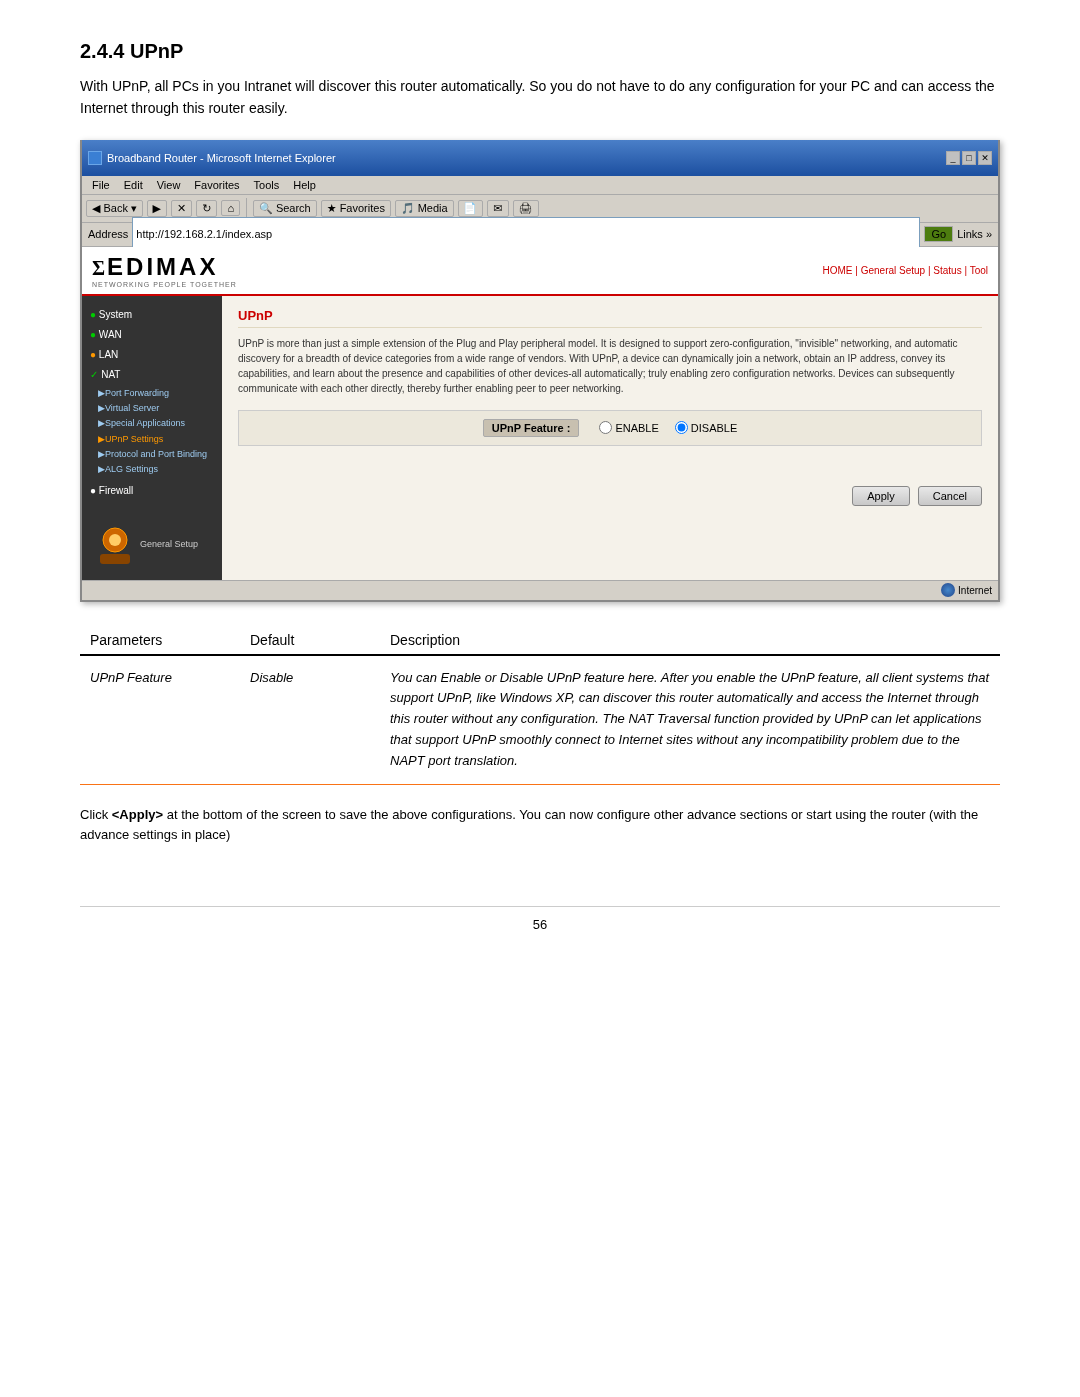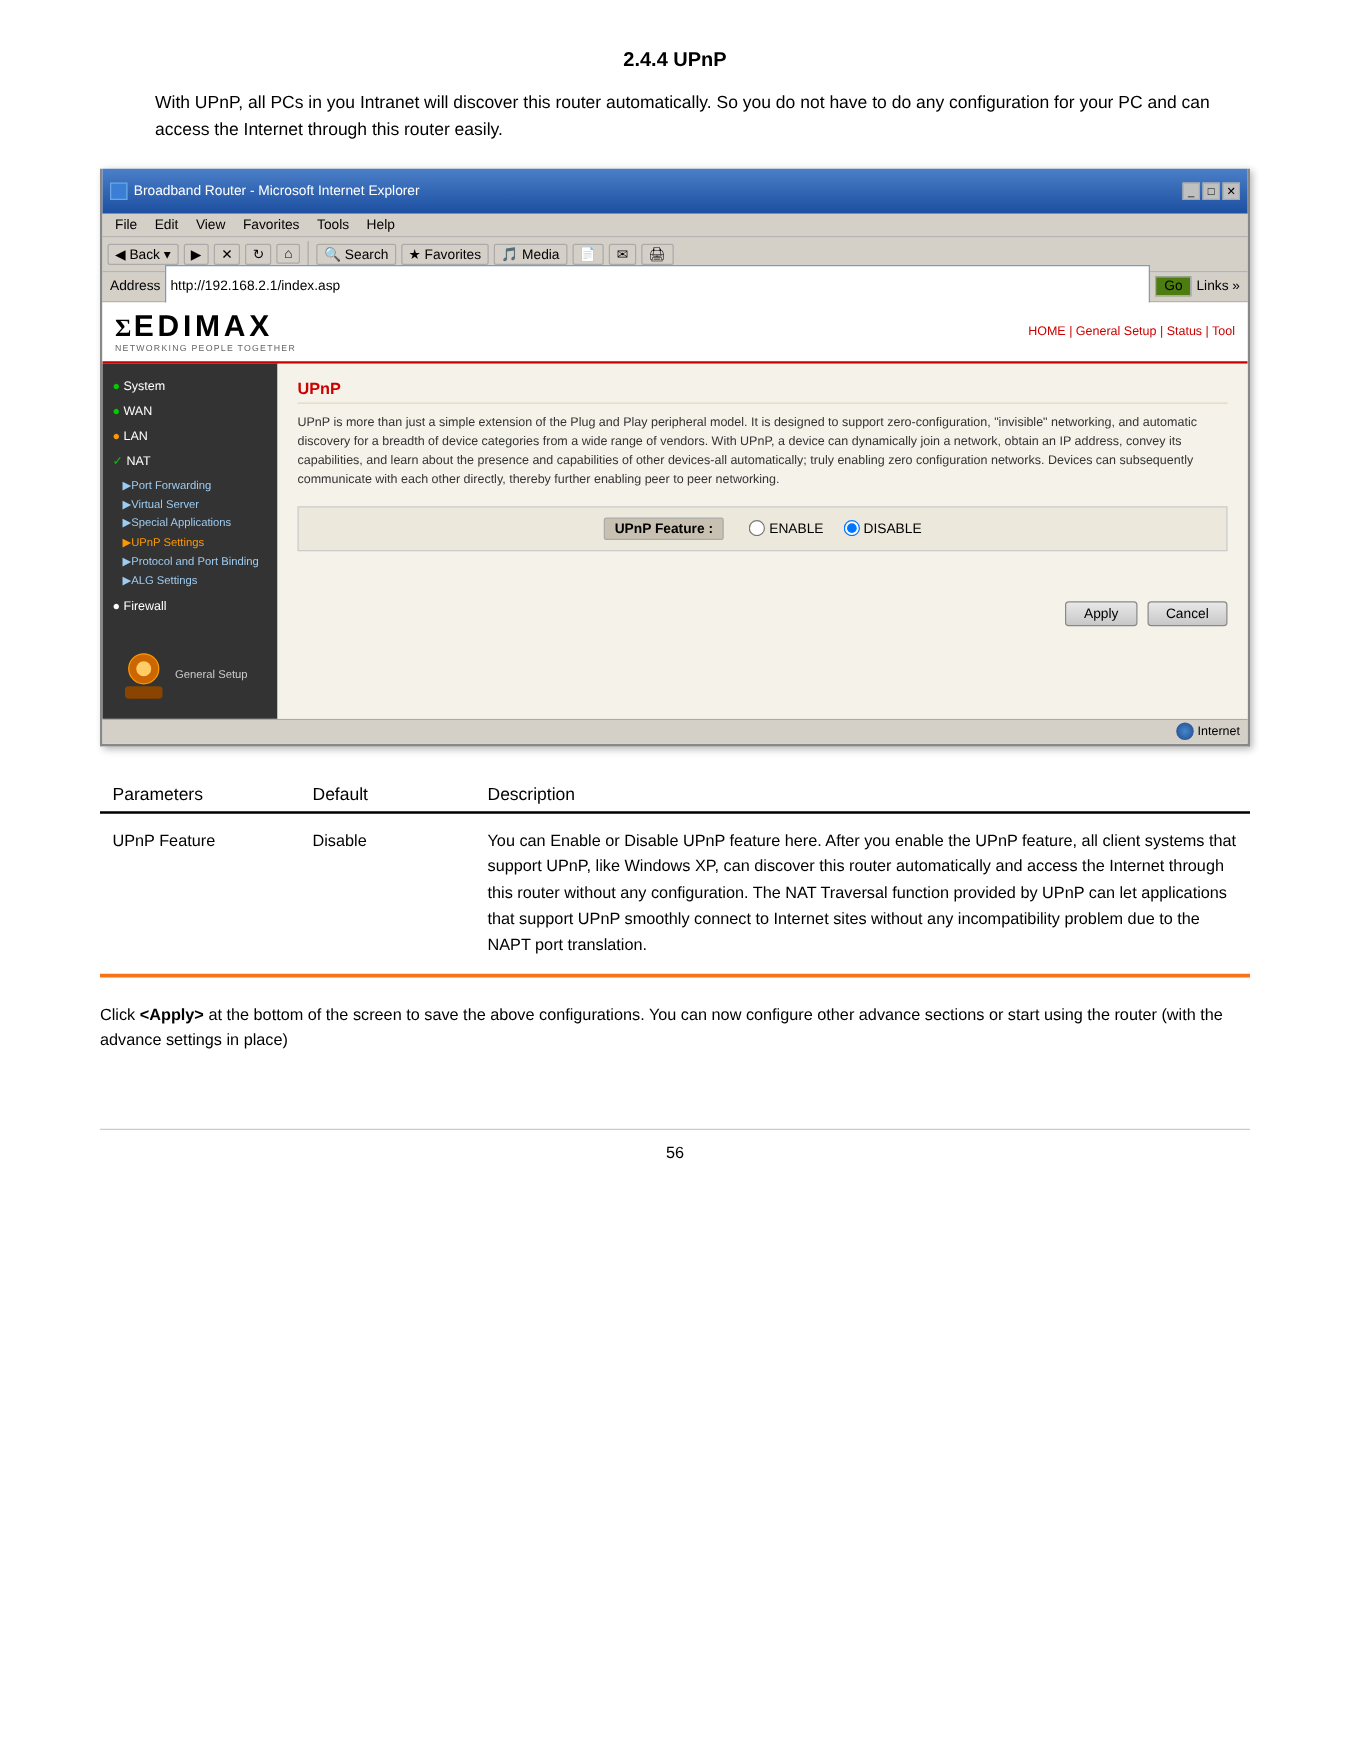--- a/index.html
+++ b/index.html
@@ -8,31 +8,29 @@
       font-family: Arial, sans-serif;
       font-size: 14px;
       color: #000;
       width: 1080px;
       min-height: 1397px;
       padding: 40px 80px;
     }
 
     
     .section-heading {
-      font-size: 16px;
+      font-size: 20px;
       font-weight: bold;
       margin-bottom: 12px;
-      text-align: center;
     }
 
     .intro-text {
       font-size: 14px;
       line-height: 1.6;
       margin-bottom: 20px;
-      margin-left: 44px;
     }
 
     
     .browser-window {
       border: 2px solid #888;
       border-top: 0;
       width: 100%;
       margin-bottom: 24px;
       box-shadow: 2px 2px 6px rgba(0,0,0,0.3);
     }
@@ -362,21 +360,22 @@
 
     .params-table .col-default {
       width: 140px;
     }
 
     .params-table .col-desc {
       flex: 1;
     }
 
     .row-bottom-border td {
-      border-bottom: 3px solid #f97316;
+      border-bottom: 1px solid #f97316;
+      font-style: italic;
     }
 
     
     .footer-note {
       font-size: 13px;
       line-height: 1.6;
       margin-bottom: 60px;
     }
 
     .footer-note strong {

